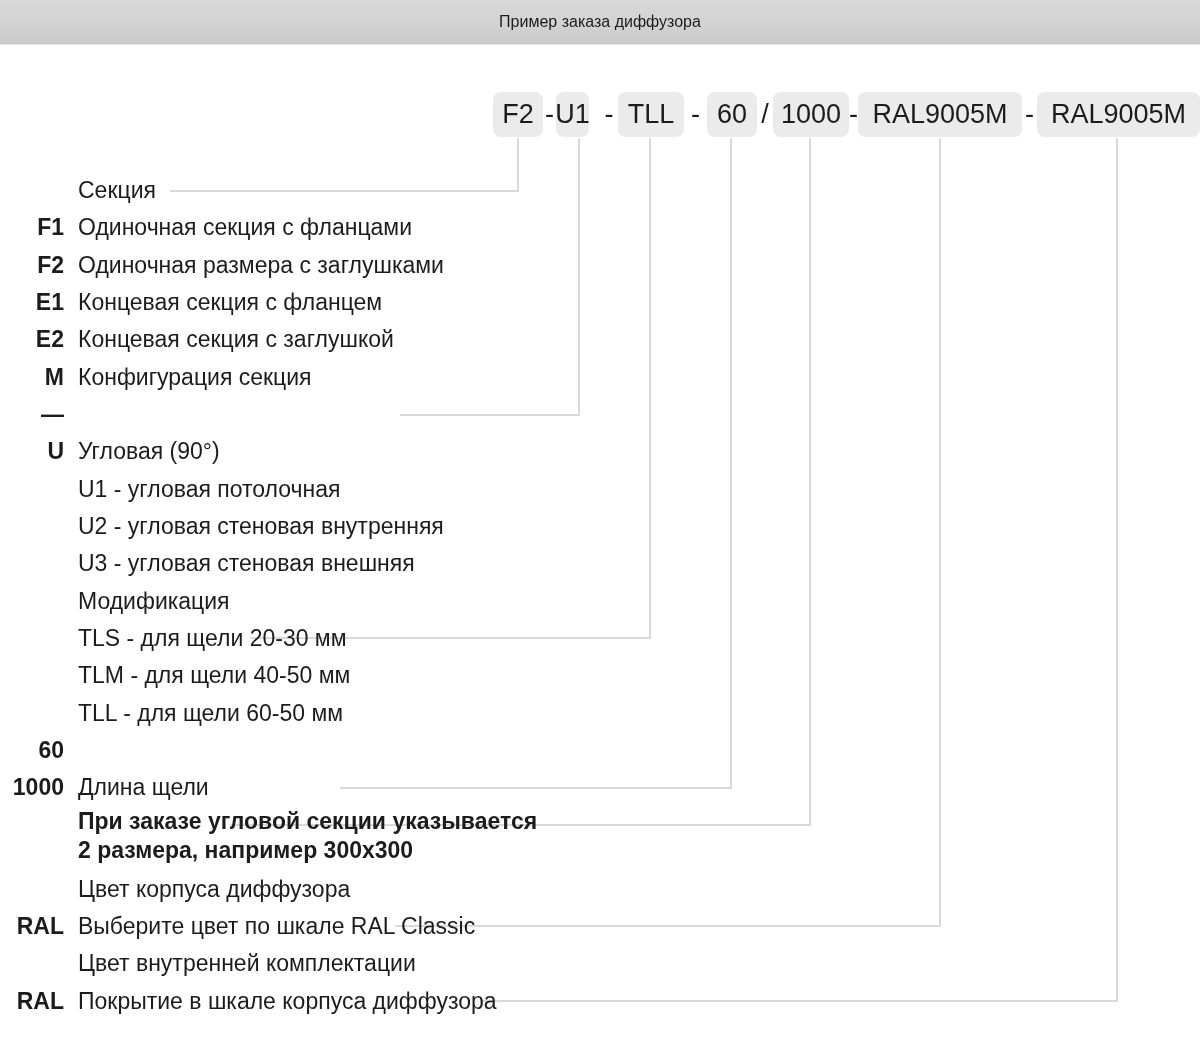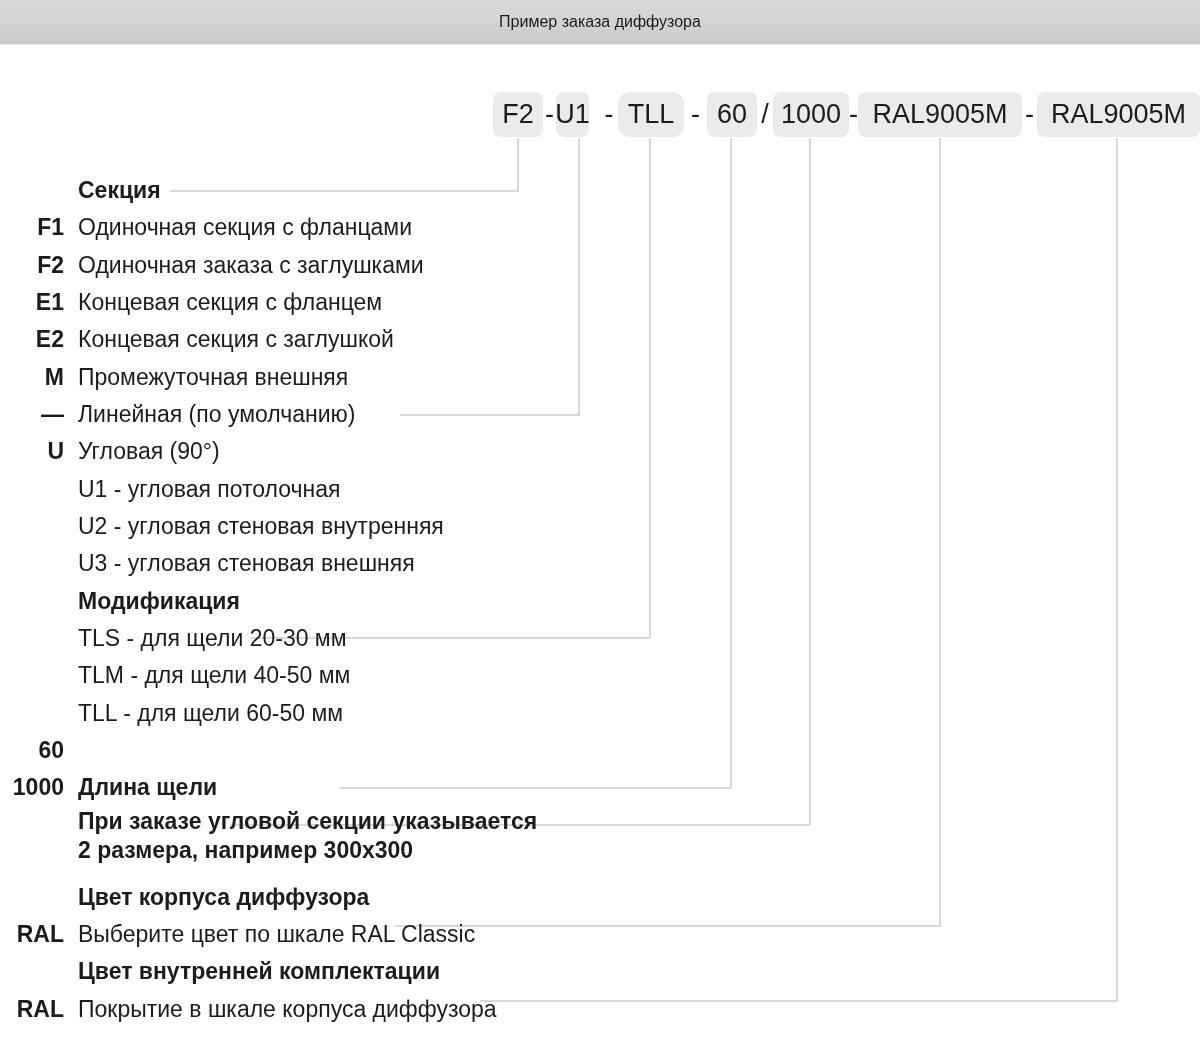--- a/index.html
+++ b/index.html
@@ -20,21 +20,21 @@
   }
   
   .codebox {
     position:absolute; top:92px; height:45px;
     background:#ebebeb; border-radius:8px;
     display:flex; align-items:center; justify-content:center;
     font-size:27px; white-space:nowrap;
   }
   .cb1 { left:493px;  width:50px;  }
   .cb2 { left:556px;  width:33px;  }
-  .cb3 { left:618px;  width:66px;border-radius:12px;  }
+  .cb3 { left:618px;  width:66px;  }
   .cb4 { left:707px;  width:50px;  }
   .cb5 { left:773px;  width:76px;  }
   .cb6 { left:858px;  width:164px; }
   .cb7 { left:1037px; width:163px; }
   .sep {
     position:absolute; top:92px; height:45px;
     display:flex; align-items:center; justify-content:center;
     font-size:27px;
   }
   .s1 { left:543px;  width:13px; }
@@ -63,25 +63,25 @@
   
   .legend { position:absolute; left:0; top:172px; width:1200px; z-index:2; }
   .row {
     height:37.33px; display:flex; align-items:center;
     font-size:23px; white-space:nowrap;
   }
   .row .code {
     flex:none; width:64px; text-align:right; font-weight:700;
   }
   .row .desc { margin-left:14px; }
-  .row.hdr .desc { font-weight:700; background:#ffffff; padding-right:4px; }
+  .row.hdr .desc { font-weight:400; background:#ffffff; padding-right:4px; }
   .row.note { height:58px; align-items:flex-start;font-weight:bold; }
   .row.note .desc { line-height:29px; }
   .row.note .desc span { display:block; }
-  .row.gap { margin-top:14px; }
+  .row.gap { margin-top:6px; }
 </style>
 </head>
 <body>
 
 <div class="canvas">
 
   <div class="titlebar">
     <span>Пример заказа диффузора</span>
   </div>
 
@@ -118,37 +118,36 @@
     <div class="row hdr">
       <span class="code"></span>
       <span class="desc">Секция</span>
     </div>
     <div class="row">
       <span class="code">F1</span>
       <span class="desc">Одиночная секция с  фланцами</span>
     </div>
     <div class="row">
       <span class="code">F2</span>
-      <span class="desc">Одиночная заказа с заглушками</span>
+      <span class="desc">Одиночная размера с заглушками</span>
     </div>
     <div class="row">
       <span class="code">E1</span>
       <span class="desc">Концевая секция с фланцем</span>
     </div>
     <div class="row">
       <span class="code">E2</span>
       <span class="desc">Концевая секция с заглушкой</span>
     </div>
     <div class="row">
       <span class="code">M</span>
-      <span class="desc">Промежуточная внешняя</span>
+      <span class="desc">Конфигурация секция</span>
     </div>
     <div class="row">
       <span class="code">—</span>
-      <span class="desc">Линейная (по умолчанию)</span>
     </div>
     <div class="row">
       <span class="code">U</span>
       <span class="desc">Угловая (90°)</span>
     </div>
     <div class="row">
       <span class="code"></span>
       <span class="desc">U1 - угловая потолочная</span>
     </div>
     <div class="row">

